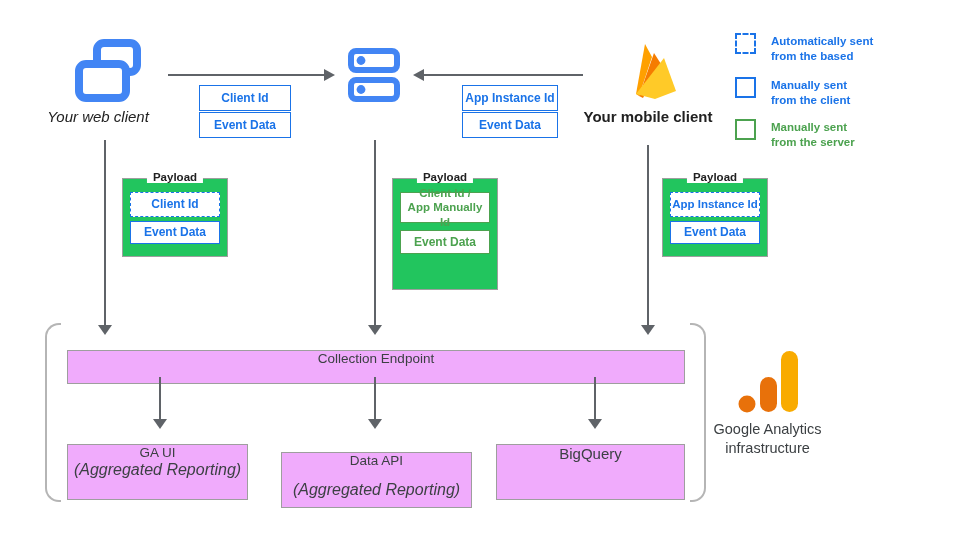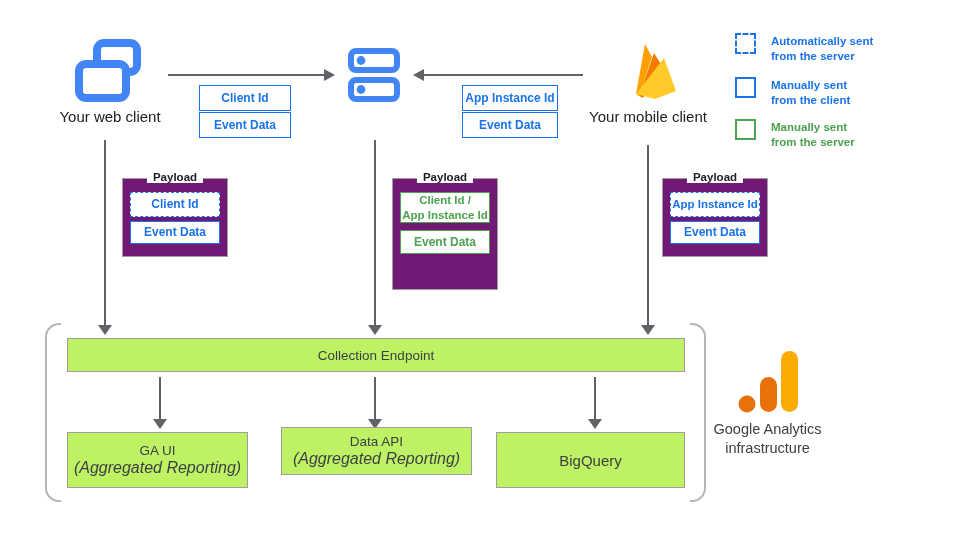--- a/index.html
+++ b/index.html
@@ -16,79 +16,79 @@
   
   .tag{border:1px solid var(--blue);color:var(--blue);font-size:12px;display:flex;
        align-items:center;justify-content:center;background:#fff;font-weight:bold;}
   
   .legend-text{font-size:11.5px;line-height:1.3;white-space:pre-line;font-weight:bold;}
   .sw{width:21px;height:21px;background:#fff;box-sizing:border-box;}
   .sw-dashed-blue{border:2px dashed var(--blue);}
   .sw-solid-blue{border:2px solid var(--blue);}
   .sw-solid-green{border:2px solid var(--green);}
   
-  .payload{border:1px solid #9e9e9e;background:#701a75;box-sizing:border-box;}
+  .payload{border:1px solid #9e9e9e;background:#22c55e;box-sizing:border-box;}
   .payload-title{position:absolute;top:-8px;left:50%;transform:translateX(-50%);
        background:#fff;padding:0 6px;font-size:11.5px;font-weight:bold;color:#212121;white-space:nowrap;}
   .pitem{position:absolute;left:7px;right:7px;display:flex;align-items:center;justify-content:center;
        font-size:12px;background:#fff;box-sizing:border-box;text-align:center;white-space:pre-line;line-height:1.25;font-weight:bold;}
   .pi-dashed-blue{border:1.5px dashed var(--blue);color:var(--blue);}
   .pi-solid-blue{border:1.5px solid var(--blue);color:var(--blue);}
   .pi-green{border:1.5px solid var(--green);color:var(--green);}
   
-  .bigbox{border:1px solid #9e9e9e;background:#bef264;box-sizing:border-box;
-       display:flex;flex-direction:column;align-items:center;justify-content:center;color:#3c4043;}
+  .bigbox{border:1px solid #9e9e9e;background:#f0abfc;box-sizing:border-box;
+       display:flex;flex-direction:column;align-items:center;justify-content:flex-start;color:#3c4043;margin-top:12px;}
   .bigbox .t{font-size:13.5px;}
   .bigbox .s{font-size:16px;font-style:italic;white-space:pre-line;text-align:center;line-height:1.25;}
   .bracket{box-sizing:border-box;border:2px solid #b5b5b5;}
   .bracket-left{border-right:none;border-radius:14px 0 0 14px;}
   .bracket-right{border-left:none;border-radius:0 14px 14px 0;}
   .brand-label{font-size:14.5px;color:#3c4043;text-align:center;white-space:pre-line;line-height:1.3;}
 </style>
 </head>
 <body>
 
 <div class="stage">
 
   <svg class="abs" style="left:74px;top:39px;" width="67" height="63" viewBox="0 0 67 63">
     <rect x="23" y="4" width="40" height="29" rx="7" fill="#fff" stroke="var(--icon_blue)" stroke-width="8"></rect>
     <rect x="5" y="25" width="47" height="34" rx="7" fill="#fff" stroke="var(--icon_blue)" stroke-width="8"></rect>
   </svg>
-  <div class="abs node-label" style="left:40px;top:108px;width:140px;">Your web client</div>
+  <div class="abs node-label" style="left:28px;top:108px;width:140px;font-style:italic;">Your web client</div>
 
   <svg class="abs" style="left:348px;top:48px;" width="52" height="54" viewBox="0 0 52 54">
     <rect x="3" y="3" width="46" height="19" rx="5" fill="#fff" stroke="var(--icon_blue)" stroke-width="6"></rect>
     <circle cx="13" cy="12.5" r="4.4" fill="var(--icon_blue)"></circle>
     <rect x="3" y="32" width="46" height="19" rx="5" fill="#fff" stroke="var(--icon_blue)" stroke-width="6"></rect>
     <circle cx="13" cy="41.5" r="4.4" fill="var(--icon_blue)"></circle>
   </svg>
 
   <svg class="abs" style="left:623px;top:40px;" width="66" height="66" viewBox="0 0 66 66">
     <polygon points="13,54 22,4 29,17 16,56" fill="var(--firebase_orange)"></polygon>
     <polygon points="16,56 31,13 38,24 20,58" fill="var(--firebase_deep_orange)"></polygon>
     <polygon points="41,18 53,51 32,59 13,54" fill="var(--firebase_yellow)"></polygon>
   </svg>
-  <div class="abs node-label" style="left:578px;top:108px;width:140px;">Your mobile client</div>
+  <div class="abs node-label" style="left:578px;top:108px;width:140px;font-weight:bold;">Your mobile client</div>
 
   <div class="abs hline" style="left:168px;top:74px;width:157px;"></div>
   <div class="abs head-right" style="left:324px;top:69px;"></div>
 
   <div class="abs hline" style="left:423px;top:74px;width:160px;"></div>
   <div class="abs head-left" style="left:413px;top:69px;"></div>
 
   <div class="abs tag" style="left:199px;top:85px;width:90px;height:24px;">Client Id</div>
   <div class="abs tag" style="left:199px;top:112px;width:90px;height:24px;">Event Data</div>
 
   <div class="abs tag" style="left:462px;top:85px;width:94px;height:24px;">App Instance Id</div>
   <div class="abs tag" style="left:462px;top:112px;width:94px;height:24px;">Event Data</div>
 
   <div>
     <div class="abs sw sw-dashed-blue" style="left:735px;top:33px;"></div>
     <div class="abs legend-text" style="left:771px;top:34px;color:var(--blue);">Automatically sent
-from the server</div>
+from the based</div>
 
     <div class="abs sw sw-solid-blue" style="left:735px;top:77px;"></div>
     <div class="abs legend-text" style="left:771px;top:78px;color:var(--blue);">Manually sent
 from the client</div>
 
     <div class="abs sw sw-solid-green" style="left:735px;top:119px;"></div>
     <div class="abs legend-text" style="left:771px;top:120px;color:var(--green);">Manually sent
 from the server</div>
   </div>
 
@@ -103,21 +103,21 @@
 
   <div class="abs payload" style="left:122px;top:178px;width:106px;height:79px;">
     <div class="payload-title">Payload</div>
     <div class="pitem pi-dashed-blue" style="top:13px;height:25px;">Client Id</div>
     <div class="pitem pi-solid-blue" style="top:42px;height:23px;">Event Data</div>
   </div>
 
   <div class="abs payload" style="left:392px;top:178px;width:106px;height:112px;">
     <div class="payload-title">Payload</div>
     <div class="pitem pi-green" style="top:13px;height:31px;font-size:11.5px;">Client Id /
-App Instance Id</div>
+App Manually Id</div>
     <div class="pitem pi-green" style="top:51px;height:24px;">Event Data</div>
   </div>
 
   <div class="abs payload" style="left:662px;top:178px;width:106px;height:79px;">
     <div class="payload-title">Payload</div>
     <div class="pitem pi-dashed-blue" style="top:13px;height:25px;font-size:11.5px;">App Instance Id</div>
     <div class="pitem pi-solid-blue" style="top:42px;height:23px;">Event Data</div>
   </div>
 
   <div class="abs bracket bracket-left" style="left:45px;top:323px;width:16px;height:179px;"></div>
@@ -131,21 +131,21 @@
   <div class="abs head-down" style="left:153px;top:419px;"></div>
   <div class="abs vline" style="left:374px;top:377px;height:44px;"></div>
   <div class="abs head-down" style="left:368px;top:419px;"></div>
   <div class="abs vline" style="left:594px;top:377px;height:44px;"></div>
   <div class="abs head-down" style="left:588px;top:419px;"></div>
 
   <div class="abs bigbox" style="left:67px;top:432px;width:181px;height:56px;">
     <div class="t">GA UI</div>
     <div class="s">(Aggregated Reporting)</div>
   </div>
-  <div class="abs bigbox" style="left:281px;top:427px;width:191px;height:48px;">
+  <div class="abs bigbox" style="left:281px;top:440px;width:191px;height:56px;gap:12px;">
     <div class="t">Data API</div>
     <div class="s">(Aggregated Reporting)</div>
   </div>
   <div class="abs bigbox" style="left:496px;top:432px;width:189px;height:56px;">
     <div class="t" style="font-size:15px;">BigQuery</div>
   </div>
 
   <svg class="abs" style="left:732px;top:348px;" width="70" height="66" viewBox="0 0 70 66">
     <circle cx="15" cy="56" r="8.5" fill="var(--ga_orange)"></circle>
     <rect x="28" y="29" width="17" height="35" rx="8.5" fill="var(--ga_orange)"></rect>

